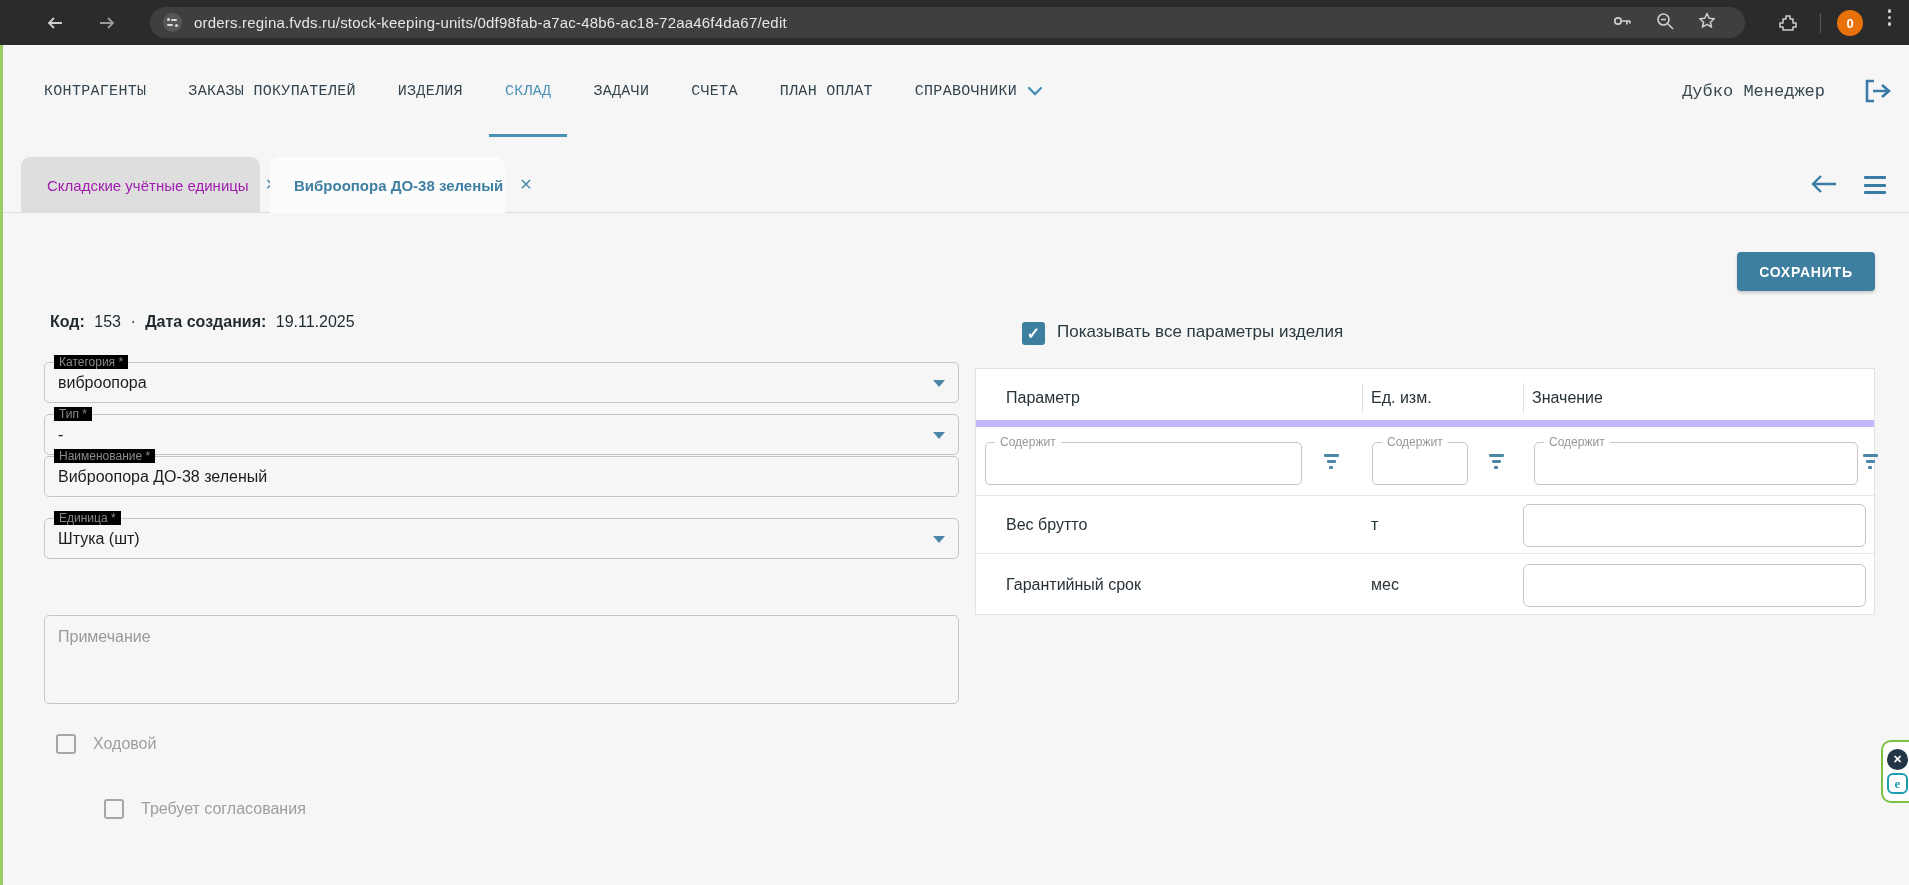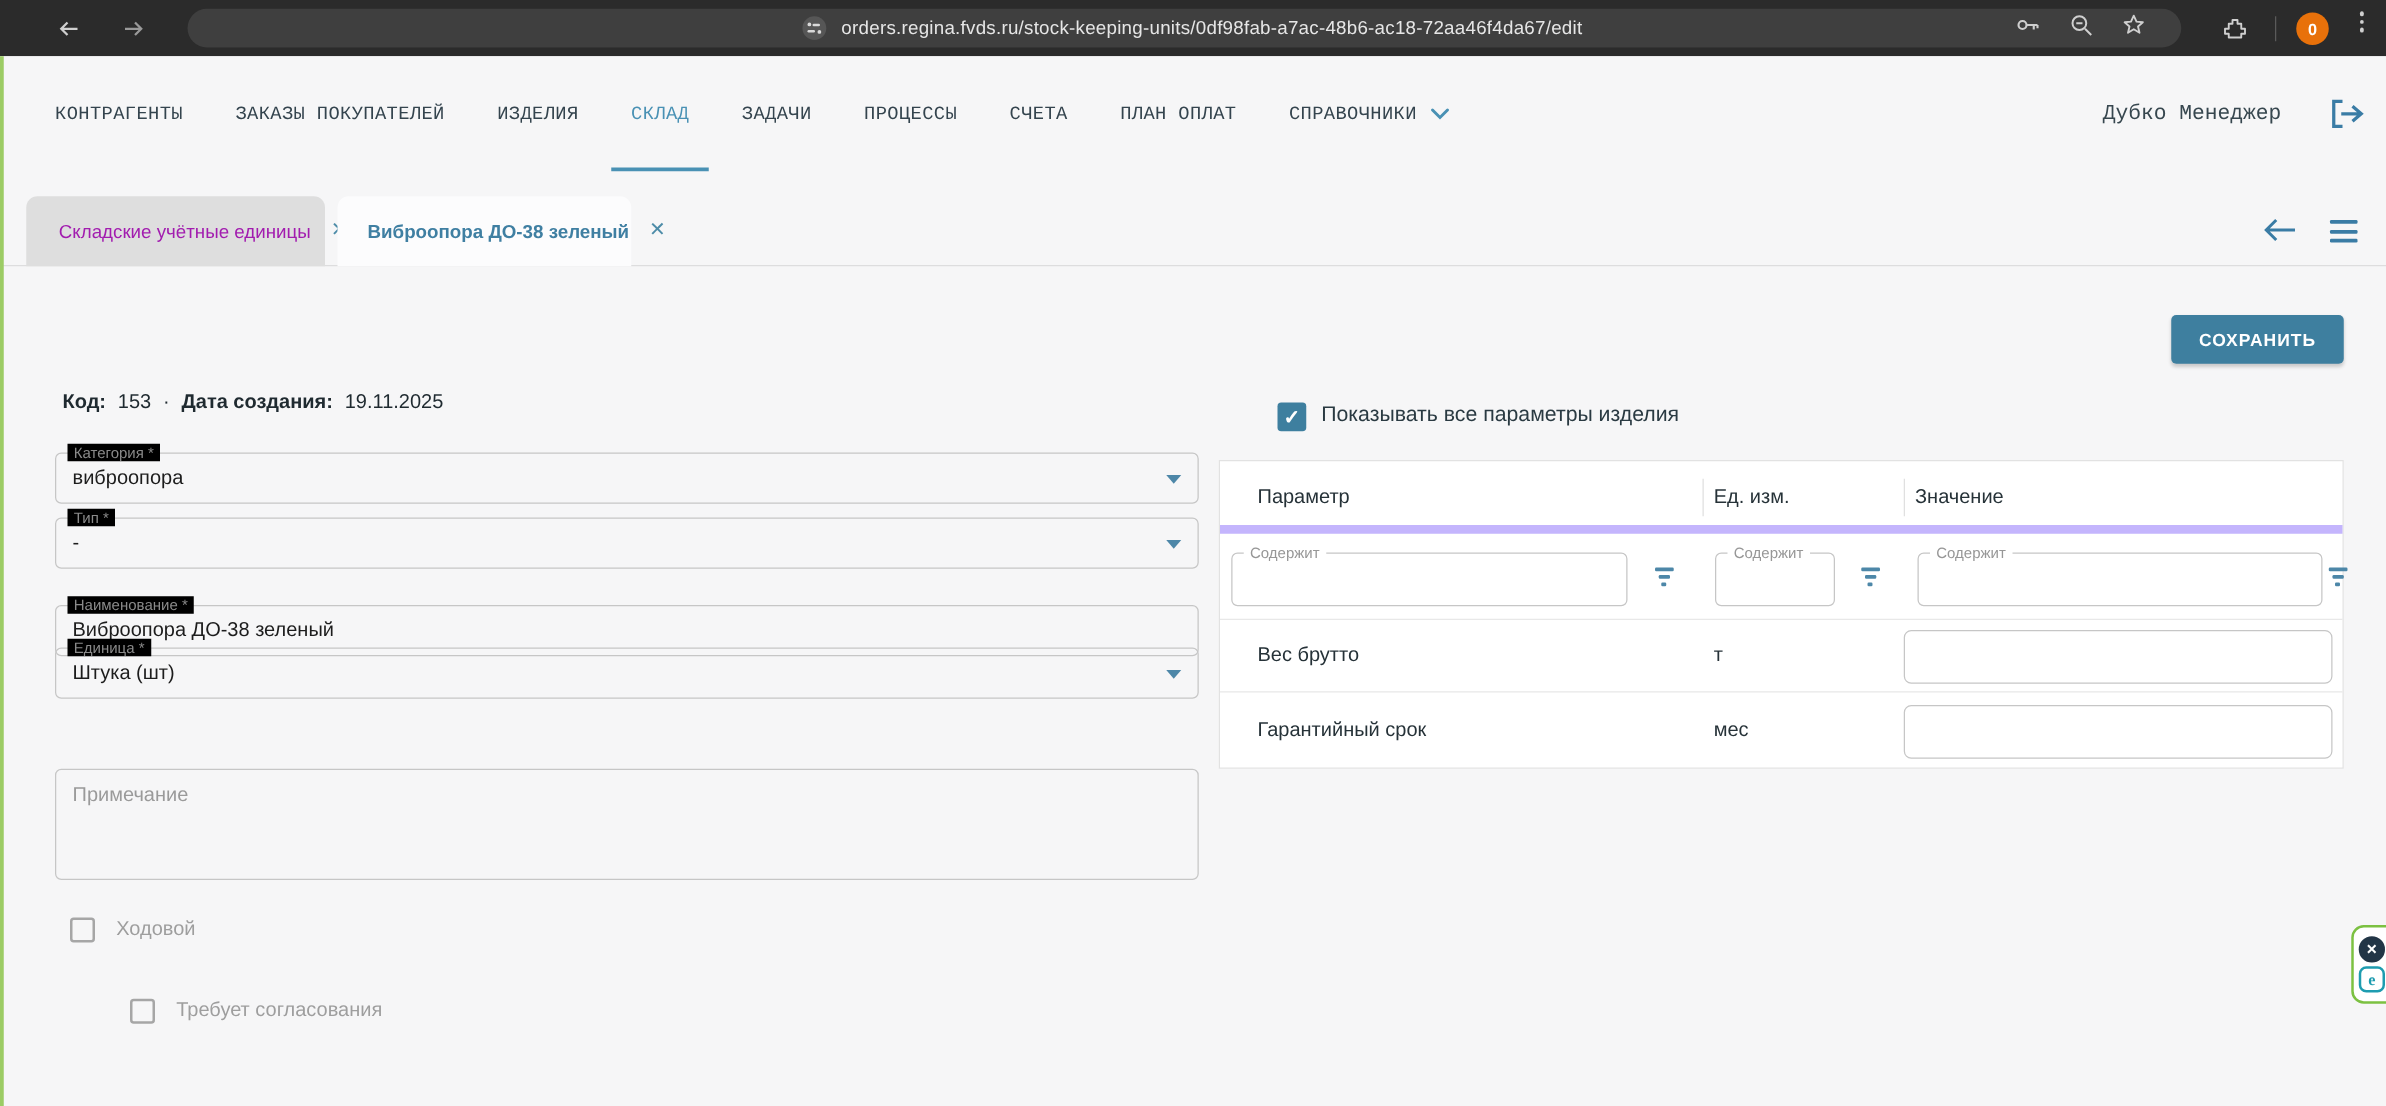--- a/index.html
+++ b/index.html
@@ -16,21 +16,21 @@
     position:absolute; top:0; left:0; width:1909px; height:45px;
     background:#2b2b2b; display:flex; align-items:center;
   }
   .nav-btn { width:30px; height:30px; display:flex; align-items:center; justify-content:center; border-radius:50%; }
   .nav-btn svg { display:block; }
   .btn-back { position:absolute; left:40px; }
   .btn-fwd  { position:absolute; left:92px; }
   .btn-reload { position:absolute; left:144px; }
   .omnibox {
     position:absolute; left:150px; top:7px; width:1595px; height:31px;
-    background:#3f3f3f; border-radius:16px; display:flex; align-items:center;justify-content:center;
+    background:#3f3f3f; border-radius:16px; display:flex; align-items:center;
   }
   .site-icon {
     width:19px; height:19px; border-radius:50%; background:#565656;
     margin-left:13px; position:relative; flex:0 0 auto;
   }
   .site-icon i { position:absolute; background:#d9d9d9; border-radius:1px; }
   .site-icon .a { width:3px; height:3px; left:4px; top:5px; border-radius:50%; }
   .site-icon .b { width:6px; height:2px; left:8px; top:5.5px; }
   .site-icon .c { width:6px; height:2px; left:4px; top:11px; }
   .site-icon .d { width:3px; height:3px; left:12px; top:10.5px; border-radius:50%; }
@@ -247,21 +247,20 @@
   <span class="eset-logo">e</span>
 </div>
 
 <div class="app-nav">
   <div class="nav-items">
     <div class="nav-item">КОНТРАГЕНТЫ</div>
     <div class="nav-item">ЗАКАЗЫ ПОКУПАТЕЛЕЙ</div>
     <div class="nav-item">ИЗДЕЛИЯ</div>
     <div class="nav-item active">СКЛАД</div>
     <div class="nav-item">ЗАДАЧИ</div>
-    <div class="nav-item">ПРОЦЕССЫ</div>
     <div class="nav-item">СЧЕТА</div>
     <div class="nav-item">ПЛАН ОПЛАТ</div>
     <div class="nav-item">
       <span>СПРАВОЧНИКИ</span>
       <span class="chev">
         <svg width="16" height="10" viewBox="0 0 16 10">
             <path d="M2 2 L8 8 L14 2" stroke="#4991b4" stroke-width="2.4" fill="none" stroke-linecap="round"></path>
           </svg>
       </span>
     </div>
@@ -312,21 +311,21 @@
 <div class="fld" style="top:362px;">
   <span class="flabel">Категория *</span>
   <span class="fvalue">виброопора</span>
   <span class="caret"></span>
 </div>
 <div class="fld" style="top:414px;">
   <span class="flabel">Тип *</span>
   <span class="fvalue">-</span>
   <span class="caret"></span>
 </div>
-<div class="fld" style="top:484px;">
+<div class="fld" style="top:456px;">
   <span class="flabel">Наименование *</span>
   <span class="fvalue">Виброопора ДО-38 зеленый</span>
 </div>
 <div class="fld" style="top:518px;">
   <span class="flabel">Единица *</span>
   <span class="fvalue">Штука (шт)</span>
   <span class="caret"></span>
 </div>
 
 <textarea class="note-area" placeholder="Примечание" style=""></textarea>

